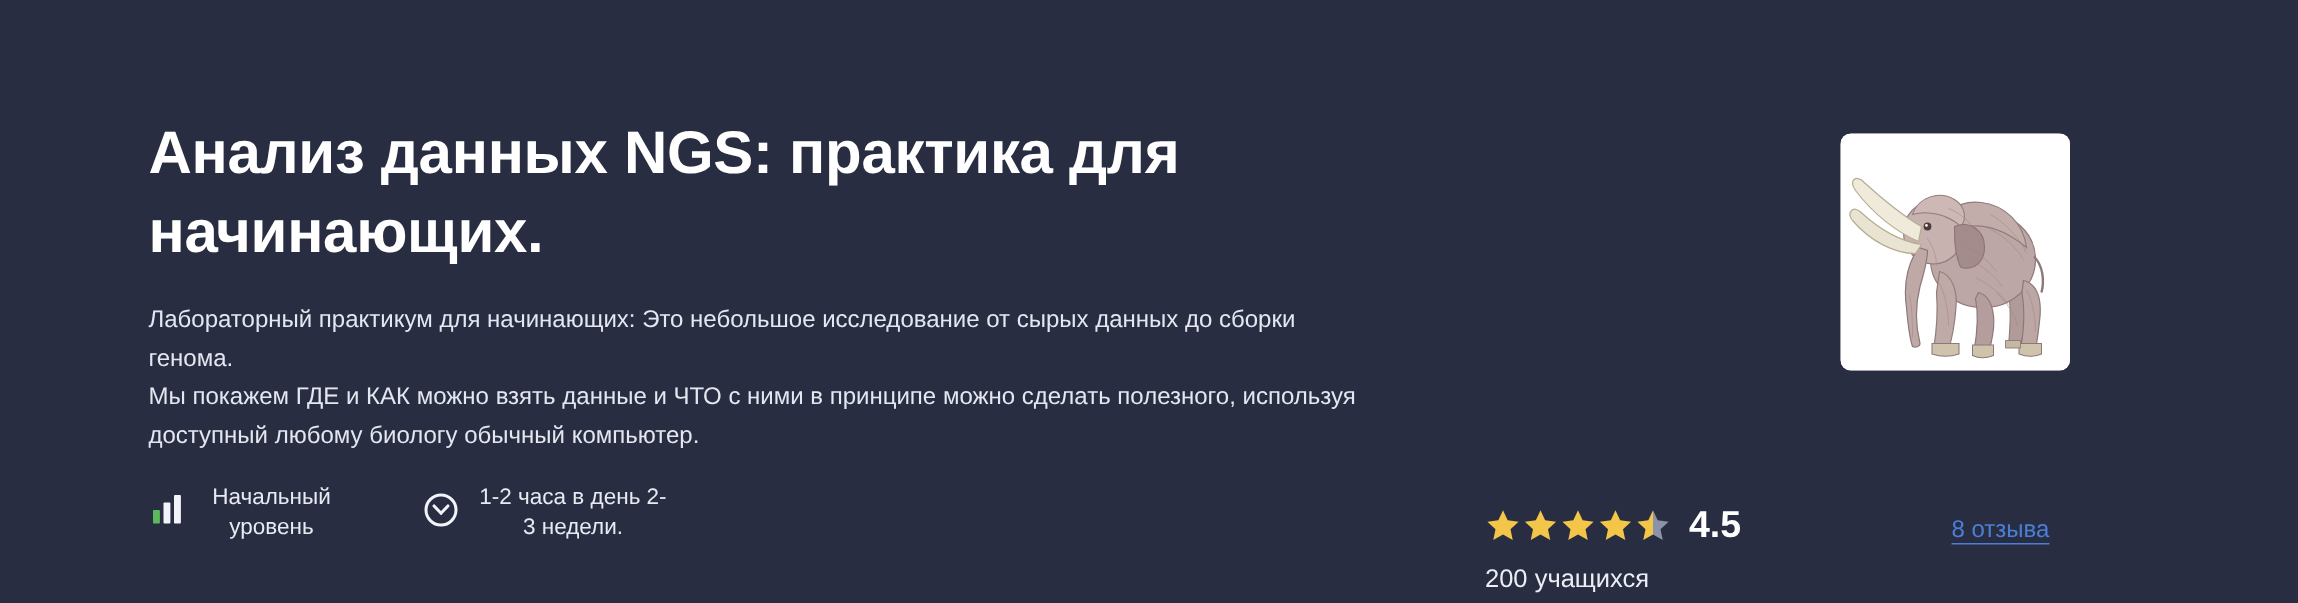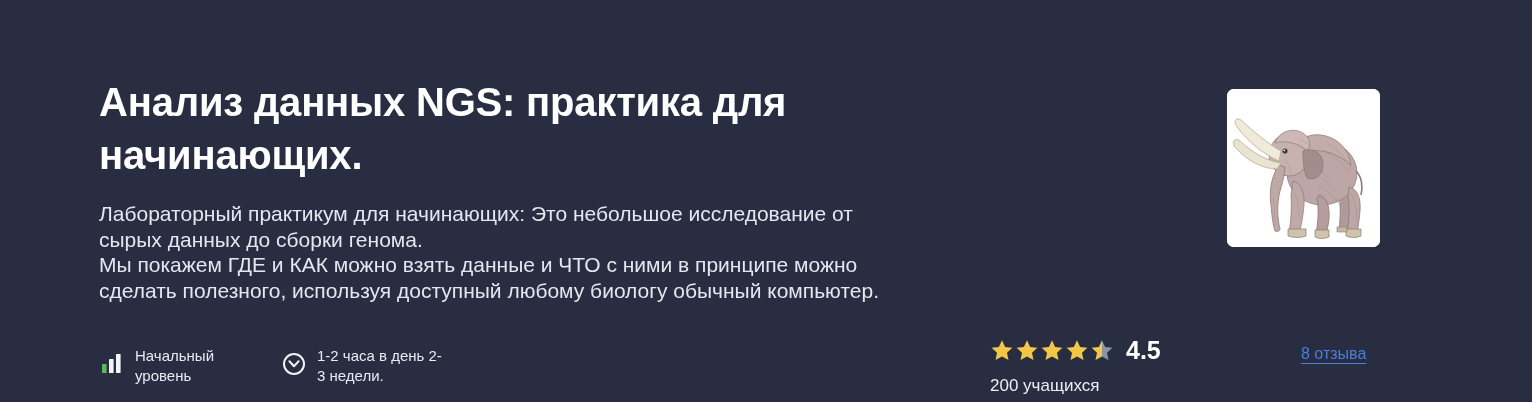--- a/index.html
+++ b/index.html
@@ -37,35 +37,36 @@
     font-size: 40px;
     line-height: 53px;
     font-weight: bold;
     color: #ffffff;
     letter-spacing: -0.2px;
     width: 760px;
   }
 
   .course-summary {
     margin-top: 19px;
-    font-size: 21px;
+    font-size: 16px;
     line-height: 25.5px;
     color: #e4e7ef;
     font-weight: normal;
     width: 812px;
   }
   .course-summary p { margin: 0; }
 
   
   .meta-row {
     position: absolute;
     left: 99px;
-    top: 346px;
+    top: 322px;
     display: flex;
     align-items: flex-start;
+    text-align: center;
   }
 
   .meta-item {
     display: flex;
     align-items: flex-start;
     margin-right: 54px;
   }
   .meta-item:last-child { margin-right: 0; }
 
   .meta-icon {

